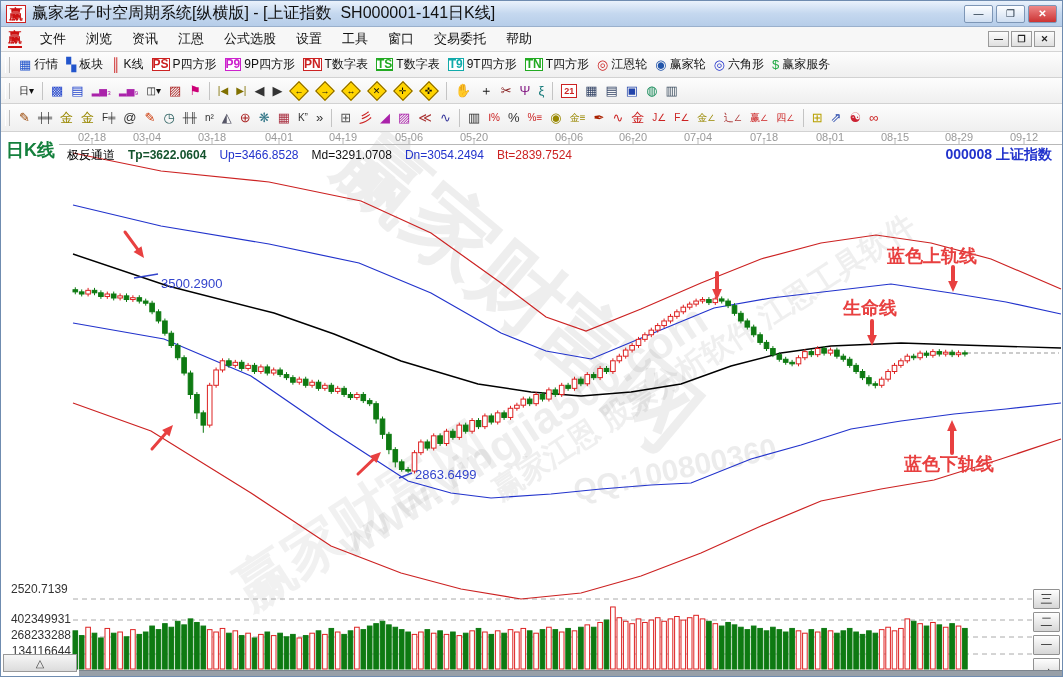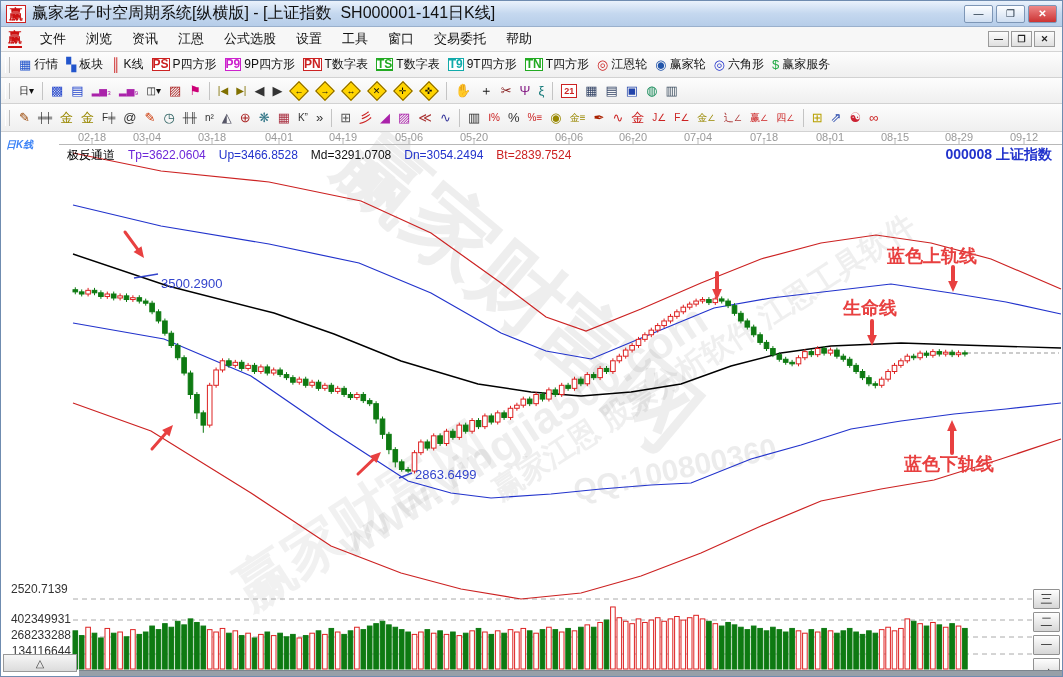--- a/index.html
+++ b/index.html
@@ -25,21 +25,21 @@
   .vsep{width:1px;height:18px;background:#c4c4c4;margin:0 4px;}
   .tbtn{display:flex;align-items:center;gap:3px;padding:1px 4px;color:#111;white-space:nowrap;cursor:default;}
   .letter-icon{font-size:12px;font-weight:bold;border:1px solid;padding:0 0;line-height:11px;background:#fff;}
   .gicon{font-size:13px;line-height:1;}
   .gicon.small{font-size:10px;}
   .dia{background:#ffd400;border:1px solid #806000;width:12px;height:12px;transform:rotate(45deg);display:flex;align-items:center;justify-content:center;margin:0 2px;}
   .dia span{transform:rotate(-45deg);font-size:9px;color:#111;line-height:1;}
   .box2{font-size:9px;font-weight:bold;color:#cc2222;border:1px solid #cc2222;padding:0 2px;line-height:12px;background:#fff;}
   .chart{position:relative;height:546px;background:#fff;}
   .overlay{position:absolute;white-space:pre;}
-  #period-label{left:5px;top:6px;font-size:10px;font-weight:bold;color:#3b82f6;font-style:italic;}
+  #period-label{left:5px;top:6px;font-size:18px;font-weight:bold;color:#15803d;}
   #indicator-row{left:66px;top:15px;font-size:12px;}
   #indicator-row span{margin-right:13px;}
   #symbol-label{right:10px;top:14px;font-size:14px;font-weight:bold;color:#2233cc;}
   #delta-btn{position:absolute;left:2px;top:522px;width:74px;height:18px;background:linear-gradient(#f6f6f6,#dcdcdc);border:1px solid #999;font-size:11px;color:#444;text-align:center;line-height:15px;padding:0;font-family:inherit;}
   .pane-btn{position:absolute;right:2px;width:27px;height:20px;background:linear-gradient(#fefefe,#d6d6d6);border:1px solid #919191;border-radius:1px;font-size:12px;color:#111;text-align:center;line-height:17px;padding:0;font-family:inherit;}
   #bottom-bar{position:absolute;left:78px;right:0;bottom:0;height:7px;background:#98a0a8;border-top:1px solid #7d858d;}
 </style>
 </head>
 <body>
 
@@ -858,21 +858,21 @@
         <polygon points="716,299 711.1068745632851,288.0429327162523 720.8931254367149,288.0429327162523" fill="#e84040"></polygon>
         <line x1="952" y1="266" x2="952" y2="285" stroke="#e84040" stroke-width="4" stroke-linecap="round"></line>
         <polygon points="952,291 947.1068745632851,280.0429327162523 956.8931254367149,280.0429327162523" fill="#e84040"></polygon>
         <line x1="871" y1="320" x2="871" y2="339" stroke="#e84040" stroke-width="4" stroke-linecap="round"></line>
         <polygon points="871,345 866.1068745632851,334.0429327162523 875.8931254367149,334.0429327162523" fill="#e84040"></polygon>
         <line x1="951" y1="452" x2="951" y2="425" stroke="#e84040" stroke-width="4" stroke-linecap="round"></line>
         <polygon points="951,419 955.8931254367149,429.9570672837477 946.1068745632851,429.9570672837477" fill="#e84040"></polygon>
       </svg>
 
     <div class="overlay" id="period-label">日K线</div>
-    <div class="overlay" id="indicator-row"><span style="color: #000000;">极反通道</span><span style="color: #6d28d9;">Tp=3622.0604</span><span style="color: rgb(34, 51, 204);">Up=3466.8528</span><span style="color: rgb(17, 17, 17);">Md=3291.0708</span><span style="color: rgb(34, 51, 204);">Dn=3054.2494</span><span style="color: rgb(204, 34, 34);">Bt=2839.7524</span></div>
+    <div class="overlay" id="indicator-row"><span style="color: #000000;">极反通道</span><span style="color: #14532d; font-weight: bold;">Tp=3622.0604</span><span style="color: rgb(34, 51, 204);">Up=3466.8528</span><span style="color: rgb(17, 17, 17);">Md=3291.0708</span><span style="color: rgb(34, 51, 204);">Dn=3054.2494</span><span style="color: rgb(204, 34, 34);">Bt=2839.7524</span></div>
     <div class="overlay" id="symbol-label"><span>000008</span> <span>上证指数</span></div>
 
     <button id="delta-btn">△</button>
     <div id="pane-buttons">
         <button class="pane-btn" style="top: 457px;">三</button>
         <button class="pane-btn" style="top: 480px;">二</button>
         <button class="pane-btn" style="top: 503px;">一</button>
         <button class="pane-btn" style="top: 526px;">→</button>
       </div>
     <div id="bottom-bar"></div>

